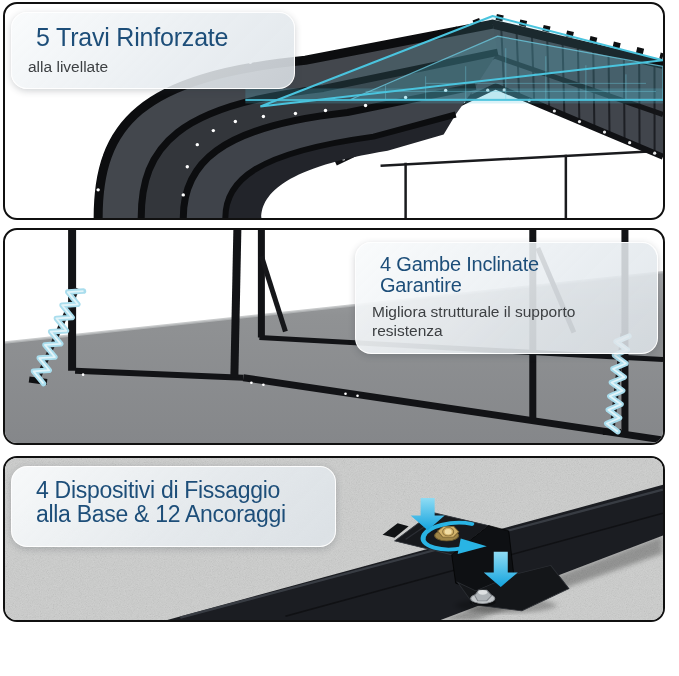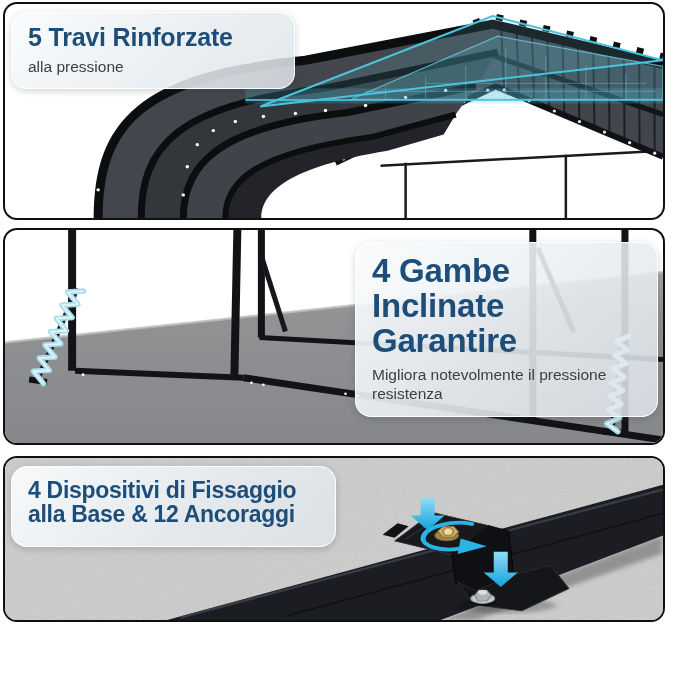--- a/index.html
+++ b/index.html
@@ -17,29 +17,29 @@
   .panel svg{position:absolute;left:0;top:0;width:100%;height:100%;display:block;}
   .card{
     position:absolute;box-sizing:border-box;
     background:linear-gradient(135deg,rgba(249,251,252,0.95) 0%,rgba(231,236,240,0.88) 60%,rgba(222,228,233,0.86) 100%);
     border:1.5px solid rgba(255,255,255,0.95);
     border-radius:16px;
     box-shadow:0 2px 7px rgba(40,50,60,0.22);
     padding:11px 16px 12px 16px;
   }
   .card .title{
-    color:#1d4e79;font-weight:bold;line-height:1.06;letter-spacing:-0.2px;margin:0 0 7px 0;
+    color:#1d4e79;font-weight:normal;line-height:1.06;letter-spacing:-0.2px;margin:0 0 7px 8px;
   }
   .card .sub{
     color:#3d4043;font-size:15.5px;line-height:1.22;margin:0;
   }
   #card-roof{left:6px;top:8px;width:284px;}
   #card-roof .title{font-size:25px;}
   #card-legs{left:350px;top:12px;width:303px;}
-  #card-legs .title{font-size:33px;}
+  #card-legs .title{font-size:20px;}
   #card-anchors{left:6px;top:8px;width:325px;}
   #card-anchors .title{font-size:23px;letter-spacing:-0.3px;}
   .tline,.sline{display:block;}
 </style>
 </head>
 <body>
 
 <section class="panel" id="panel-roof">
   <svg viewBox="0 0 657 213" preserveAspectRatio="none">
 
@@ -114,21 +114,21 @@
       <path d="M380 81 L380 95 M420 72 L420 95 M460 62 L460 95 M500 44 L500 95 M540 52 L540 95 M580 61 L580 95 M620 70 L620 95 M360 87 L650 87 M420 79 L640 79" stroke="#6fd0e4" stroke-width="0.8" opacity="0.5" fill="none"></path>
       <path d="M487 12 L255 102 L657 56 Z" fill="rgba(105,205,230,0.14)" stroke="#4ac4de" stroke-width="2"></path>
       <path d="M240 95.5 L657 95.5" stroke="#4ac4de" stroke-width="2" opacity="0.85"></path>
     </g>
   </svg>
   <div class="card" id="card-roof">
     <h2 class="title">
         <span class="tline">5 Travi Rinforzate</span>
       </h2>
     <p class="sub">
-        <span class="sline">alla pressione</span>
+        <span class="sline">alla livellate</span>
       </p>
   </div>
 </section>
 
 <section class="panel" id="panel-legs">
   <svg viewBox="0 0 657 212" preserveAspectRatio="none">
     <defs>
       <linearGradient id="floorGrad" x1="0" y1="0" x2="0" y2="1">
         <stop offset="0" stop-color="#a3a5a7"></stop>
           <stop offset="0.25" stop-color="#909294"></stop>
@@ -176,21 +176,21 @@
       <path d="M623 105.7 L610.2 111.1 L621.4 119.3 L608.6 124.6 L619.9 132.9 L607.1 138.2 L618.3 146.5 L605.5 151.8 L616.7 159.9 L603.9 165.4 L615.1 173.5 L602.4 179 L613.6 187.1 L600.8 192.6 L612 200.7" stroke="#a9dded" stroke-width="5.5" fill="none" stroke-linejoin="round" stroke-linecap="round"></path>
       <path d="M623 105.7 L610.2 111.1 L621.4 119.3 L608.6 124.6 L619.9 132.9 L607.1 138.2 L618.3 146.5 L605.5 151.8 L616.7 159.9 L603.9 165.4 L615.1 173.5 L602.4 179 L613.6 187.1 L600.8 192.6 L612 200.7" stroke="#e2f4f9" stroke-width="1.8" fill="none" stroke-linejoin="round"></path>
     </g>
   </svg>
   <div class="card" id="card-legs">
     <h2 class="title">
         <span class="tline">4 Gambe Inclinate</span>
         <span class="tline">Garantire</span>
       </h2>
     <p class="sub">
-        <span class="sline">Migliora notevolmente il pressione</span>
+        <span class="sline">Migliora strutturale il supporto</span>
         <span class="sline">resistenza</span>
       </p>
   </div>
 </section>
 
 <section class="panel" id="panel-anchors">
   <svg viewBox="0 0 657 211" preserveAspectRatio="none">
     <defs>
       <filter id="concNoise" x="0" y="0" width="100%" height="100%">
         <feTurbulence type="fractalNoise" baseFrequency="0.85" numOctaves="3" stitchTiles="stitch"></feTurbulence>

